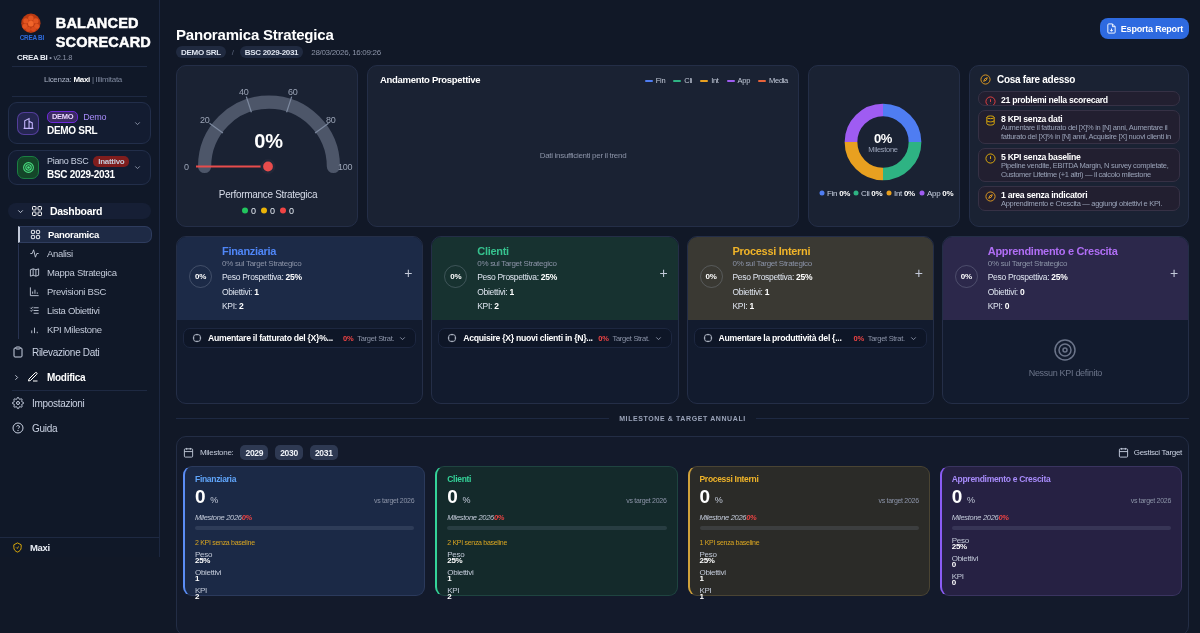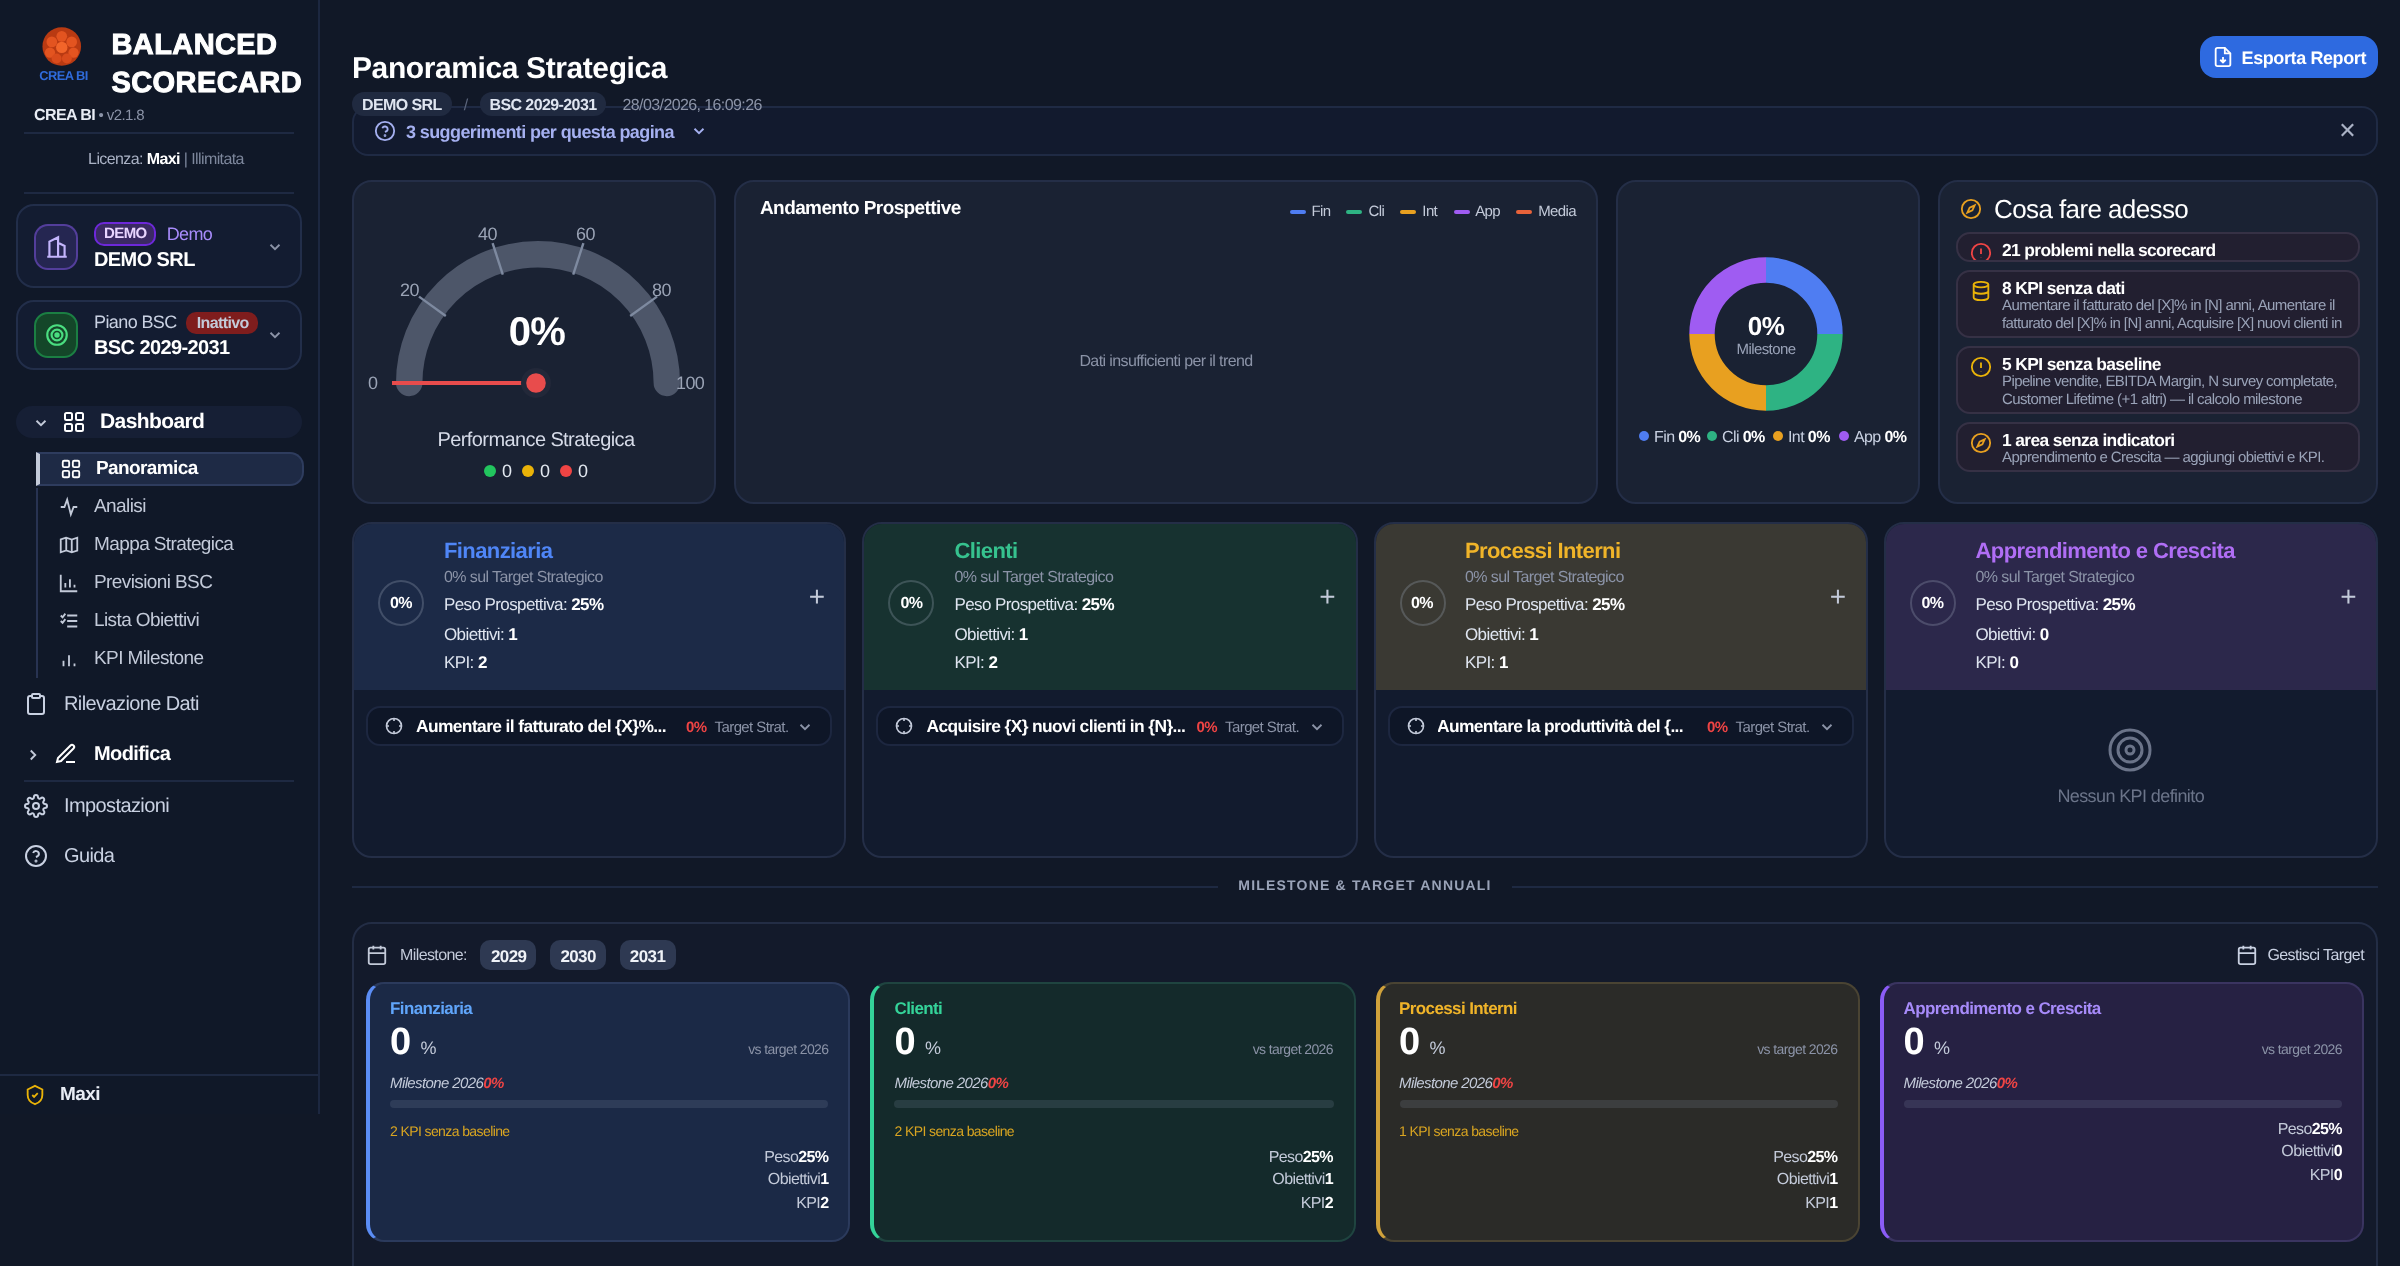--- a/index.html
+++ b/index.html
@@ -64,21 +64,21 @@
 .c-gauge { width:182px; position:relative; }
 .c-trend { flex:1; position:relative; padding:8px 12px; }
 .c-donut { width:152px; position:relative; }
 .c-todo { width:220px; padding:5px 8px; }
 .ct-title { font-size:9.5px; font-weight:bold; color:#fff; }
 .trend-legend { position:absolute; top:10px; right:10px; display:flex; gap:8px; font-size:7.5px; color:#c3cad9; align-items:center; }
 .tl i { display:inline-block; width:8px; height:2px; border-radius:1px; margin-right:3px; vertical-align:middle; }
 .trend-empty { position:absolute; top:85px; left:0; right:0; text-align:center; font-size:8px; color:#8b93a7; }
 
 .todo-head { display:flex; align-items:center; height:14px; margin:1px 0 5px 2px; }
-.todo-head span { font-size:13px; font-weight:normal; color:#fff; margin-left:6px; }
+.todo-head span { font-size:10px; font-weight:bold; color:#fff; margin-left:6px; }
 .todo-item { background:#221f30; border:1px solid #363145; border-radius:7px; padding:3px 6px; margin-bottom:4px; display:flex; overflow:hidden; }
 .todo-item .ic { flex:none; margin:1px 5px 0 0; }
 .todo-t { font-size:8.7px; font-weight:bold; color:#fff; line-height:10px; white-space:nowrap; }
 .todo-d { font-size:7.5px; color:#9aa3b8; line-height:8.6px; overflow:hidden; }
 .h27 { height:15px; } .h34 { height:34px; } .h25 { height:25px; }
 .h34 .todo-d { height:17px; } .h27 .todo-d,.h25 .todo-d { height:9px; white-space:nowrap; }
 
 .frow { display:flex; align-items:center; margin-top:8px; height:16px; font-size:8px; color:#8b93a7; padding-top:2px; }
 .fchip { background:#27304a; color:#c9d1e2; font-weight:bold; font-size:7.5px; padding:2.5px 4.5px; border-radius:6px; margin-left:9px; }
 .fchip.on { background:#2563eb; color:#fff; }
@@ -110,21 +110,21 @@
 .mcard { flex:1; }
 .mcard { border-radius:9px; padding:7px 10px 0 10px; border:1px solid; border-left:2.5px solid; height:130px; }
 .mc-title { font-size:8.5px; font-weight:bold; line-height:10px; }
 .mc-big { font-size:19px; font-weight:bold; color:#fff; margin-top:3px; line-height:20px; }
 .mc-big span { font-size:9px; font-weight:normal; color:#c3cad9; }
 .mc-vs { float:right; font-size:7px; color:#8b93a7; margin-top:13px; }
 .mc-m { display:flex; font-size:7.5px; color:#c3cad9; margin-top:4px; line-height:8px;font-style:italic; }
 .mc-m .red { color:#ef4444; font-weight:bold; }
 .mc-bar { height:3.5px; background:rgba(148,163,184,0.16); border-radius:2px; margin-top:4px; }
 .mc-warn { font-size:7px; color:#d9a521; margin-top:9px; line-height:8px; }
-.mc-kv { display:flex; justify-content:flex-end; font-size:8px; color:#c3cad9; margin-top:5px; line-height:6.5px; }
+.mc-kv { display:flex; justify-content:flex-start; font-size:8px; color:#c3cad9; margin-top:5px; line-height:6.5px;flex-direction:column; }
 .mc-kv b { color:#fff; }
 </style>
 </head>
 <body>
 <aside>
   <div class="sb-inner">
     <div class="logo-row">
       <svg width="28" height="36" viewBox="0 0 28 36" style="margin-left:8px">
         <circle cx="14" cy="15" r="10.5" fill="#b93a12"></circle>
         <circle cx="14" cy="9.5" r="2.9" fill="#e35420"></circle>
@@ -286,32 +286,20 @@
           <span style="margin-left:8px">28/03/2026, 16:09:26</span>
         </div>
     </div>
     <div class="btn-export" style="margin-top:8px">
       <svg width="11" height="11" viewBox="0 0 24 24" fill="none" stroke="#fff" stroke-width="2">
           <path d="M14 2H6a2 2 0 00-2 2v16a2 2 0 002 2h12a2 2 0 002-2V8l-6-6z"></path>
           <path d="M14 2v6h6M12 18v-6M9 15l3 3 3-3"></path>
         </svg>
       Esporta Report
     </div>
-  </div>
-  <div class="sugg">
-    <svg class="q" width="11" height="11" viewBox="0 0 24 24" fill="none" stroke="#a5b0f0" stroke-width="2">
-        <circle cx="12" cy="12" r="10"></circle>
-        <path d="M9.1 9a3 3 0 015.8 1c0 2-3 3-3 3"></path>
-        <circle cx="12" cy="17" r="0.5" fill="#a5b0f0"></circle>
-      </svg>
-    3 suggerimenti per questa pagina
-    <svg width="9" height="9" viewBox="0 0 24 24" fill="none" stroke="#a5b0f0" stroke-width="2.5" style="margin-left:8px">
-        <path d="M6 9l6 6 6-6"></path>
-      </svg>
-    <span class="x">✕</span>
   </div>
   <div class="row1">
     <div class="card c-gauge" id="gaugecard">
       <svg width="180" height="160" viewBox="0 0 180 160">
         <path d="M 27.6 100.5 A 64.4 64.4 0 0 1 156.4 100.5" fill="none" stroke="#4d5669" stroke-width="13.2" stroke-linecap="round"></path>
         <g stroke="#7e8aa0" stroke-width="1.2">
           <line x1="45.9" y1="67" x2="32.5" y2="57.3"></line>
           <line x1="74.4" y1="46.3" x2="69.3" y2="30.6"></line>
           <line x1="109.6" y1="46.3" x2="114.7" y2="30.6"></line>
           <line x1="138.1" y1="67" x2="151.5" y2="57.3"></line>

